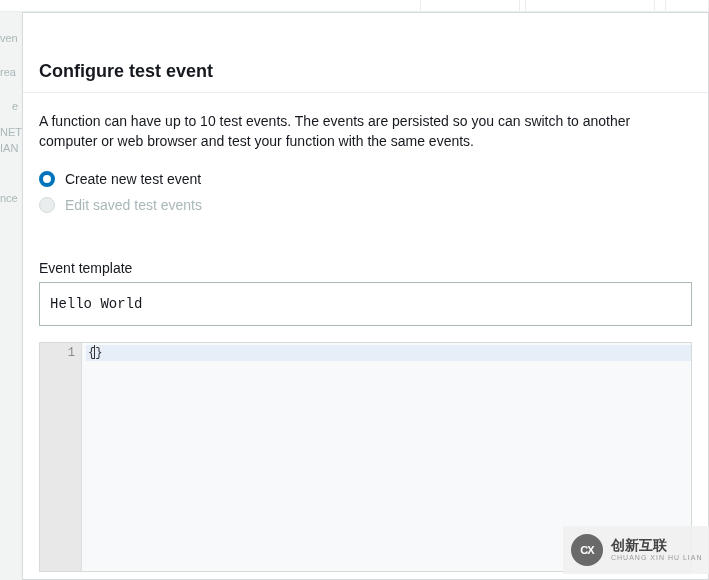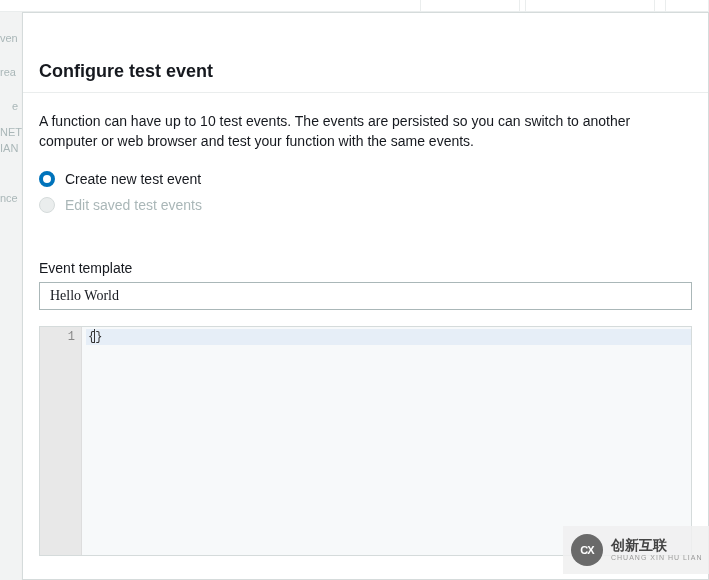--- a/index.html
+++ b/index.html
@@ -99,22 +99,22 @@
       display: block;
       margin-top: 42px;
     }
     .text-input, .select-box {
       width: 100%;
       padding: 6px 10px;
       font-size: 14px;
       border: 1px solid #aab7b8;
       background: #fff;
       color: #16191f;
-      height: 28px;
-      font-family: Liberation Serif, serif;
+      height: 44px;
+      font-family: Liberation Mono, monospace;
     }
 
     .code-editor {
       border: 1px solid #d5dbdb;
       display: flex;
       height: 230px;
       background: #f5f5f5;
       font-family: "Courier New", monospace;
       font-size: 12px;
     }

